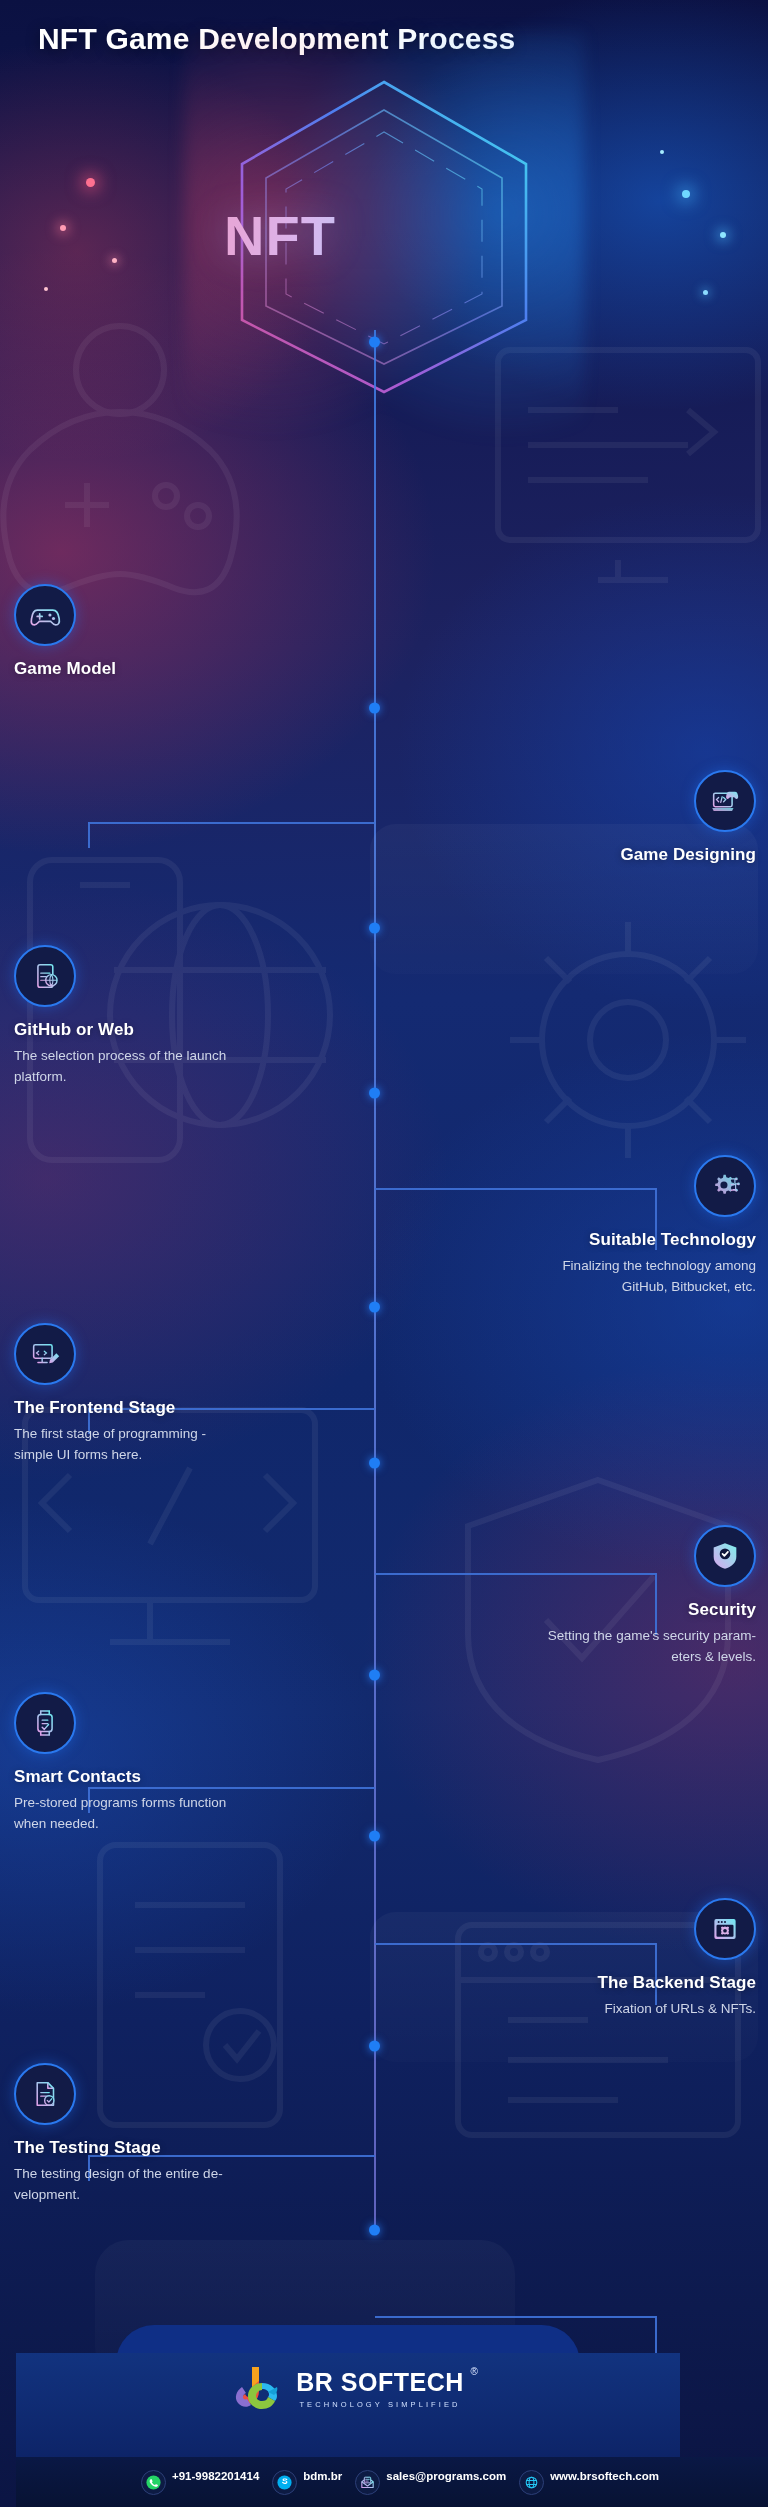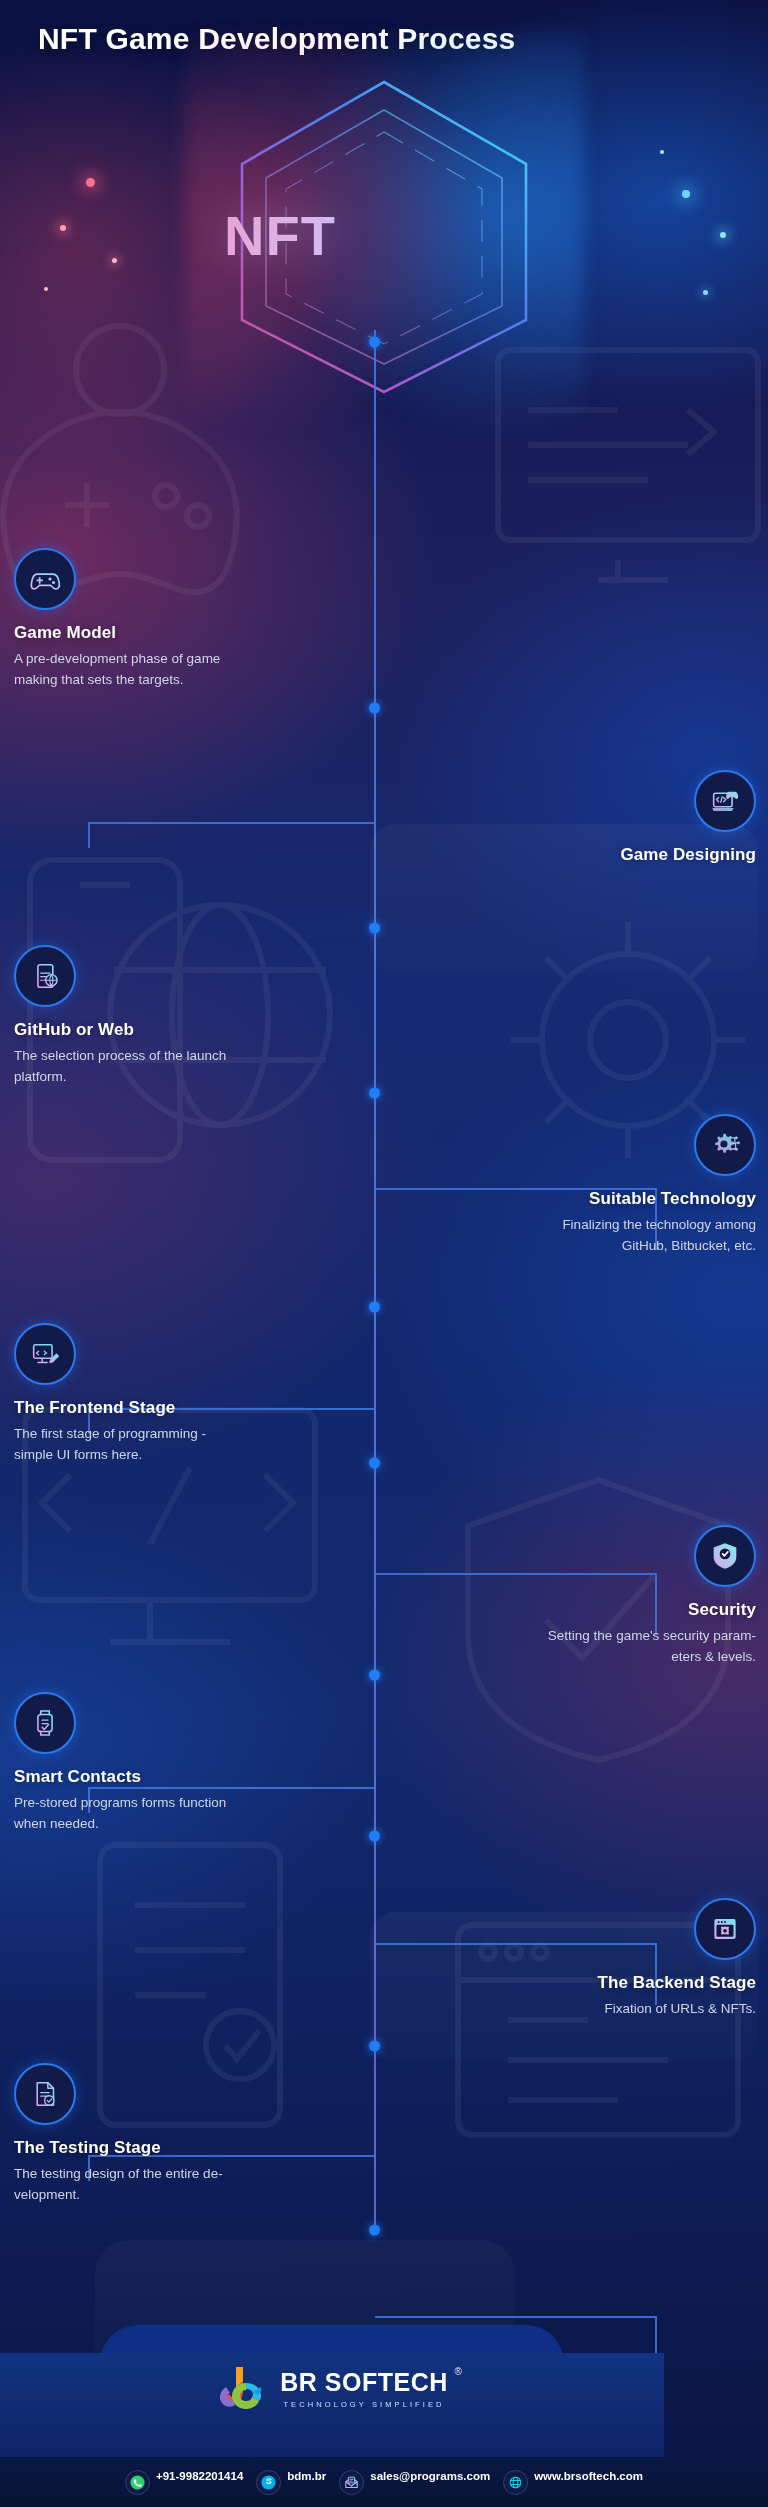--- a/index.html
+++ b/index.html
@@ -99,21 +99,21 @@
 
   
   .cardglow {
     position:absolute; border-radius:26px;
     background:linear-gradient(180deg, rgba(255,255,255,.035), rgba(255,255,255,.012));
     z-index:1;
   }
 
   
   .footer {
-    position:absolute; left:0; bottom:0; width:664px; height:182px; z-index:8;
+    position:absolute; left:16px; bottom:0; width:664px; height:182px; z-index:8;
   }
   .footer-curve {
     position:absolute; left:100px; right:100px; top:0; height:70px;
     background:#0f2f86; border-radius:38px 38px 0 0;
   }
   .footer-body {
     position:absolute; left:0; right:0; top:28px; bottom:50px;
     background:linear-gradient(180deg,#12337f,#0d2468);
   }
   .logo-row {
@@ -303,37 +303,36 @@
   </div>
   <div class="connector">
     
     
   </div>
 
   <div class="cardglow" style="left:370px;top:824px;width:388px;height:150px;"></div>
   <div class="cardglow" style="left:370px;top:1912px;width:388px;height:150px;"></div>
   <div class="cardglow" style="left:95px;top:2240px;width:420px;height:140px;border-radius:34px;"></div>
 
-  <div class="step left" style="top:548px;">
+  <div class="step left" style="top:584px;">
     <div class="badge">
       <svg viewBox="0 0 48 48" fill="none">
         <defs>
             <linearGradient id="g1" x1="0" y1="1" x2="1" y2="0">
               <stop offset="0%" stop-color="#e7a6e8"></stop>
               <stop offset="100%" stop-color="#77e8f0"></stop>
             </linearGradient>
           </defs>
         <path d="M13 17h22c5 0 8 5 9 12 1 6-1 9-5 9-3 0-5-3-7-5H16c-2 2-4 5-7 5-4 0-5-3-4-9 1-7 3-12 8-12z" stroke="url(#g1)" stroke-width="2.4"></path>
         <path d="M13 26h7M16.5 22.5v7" stroke="url(#g1)" stroke-width="2.4" stroke-linecap="round"></path>
         <circle cx="31" cy="24" r="2.2" fill="url(#g1)"></circle>
           <circle cx="36" cy="29" r="2.2" fill="url(#g1)"></circle>
       </svg>
     </div>
     <h3>Game Model</h3>
-    <p>A pre-development phase of game making that sets the targets.</p>
   </div>
 
   <div class="step right" style="top:770px;">
     <div class="badge">
       <svg viewBox="0 0 48 48" fill="none">
         <defs>
             <linearGradient id="g2" x1="0" y1="1" x2="1" y2="0">
               <stop offset="0%" stop-color="#e3a3e6"></stop>
               <stop offset="100%" stop-color="#74e9f1"></stop>
             </linearGradient>
@@ -360,21 +359,21 @@
         <path d="M21 12h7" stroke="url(#g3)" stroke-width="2" stroke-linecap="round"></path>
         <path d="M18 20h13M18 25h13M18 30h8" stroke="url(#g3)" stroke-width="1.7" stroke-linecap="round"></path>
         <circle cx="33" cy="30" r="8" fill="#121b47" stroke="url(#g3)" stroke-width="2"></circle>
         <path d="M25 30h16M33 22c3 4 3 12 0 16-3-4-3-12 0-16z" stroke="url(#g3)" stroke-width="1.5"></path>
       </svg>
     </div>
     <h3>GitHub or Web</h3>
     <p>The selection process of the launch platform.</p>
   </div>
 
-  <div class="step right" style="top:1114px;">
+  <div class="step right" style="top:1155px;">
     <div class="badge">
       <svg viewBox="0 0 48 48" fill="none">
         <defs>
             <linearGradient id="g4" x1="0" y1="1" x2="1" y2="0">
               <stop offset="0%" stop-color="#e0a0e8"></stop>
               <stop offset="100%" stop-color="#6fe8f2"></stop>
             </linearGradient>
           </defs>
         <path d="M22 8l3 .1.9 3.4 3 1.2 3-1.9 2.2 2.2-1.9 3 1.2 3 3.4.9v3.1l-3.4.9-1.2 3 1.9 3-2.2 2.2-3-1.9-3 1.2-.9 3.4H22l-.9-3.4-3-1.2-3 1.9-2.2-2.2 1.9-3-1.2-3L10.2 24v-3.1l3.4-.9 1.2-3-1.9-3 2.2-2.2 3 1.9 3-1.2z" fill="url(#g4)" opacity=".9"></path>
         <circle cx="22.5" cy="22.5" r="5" fill="#121b47"></circle>

